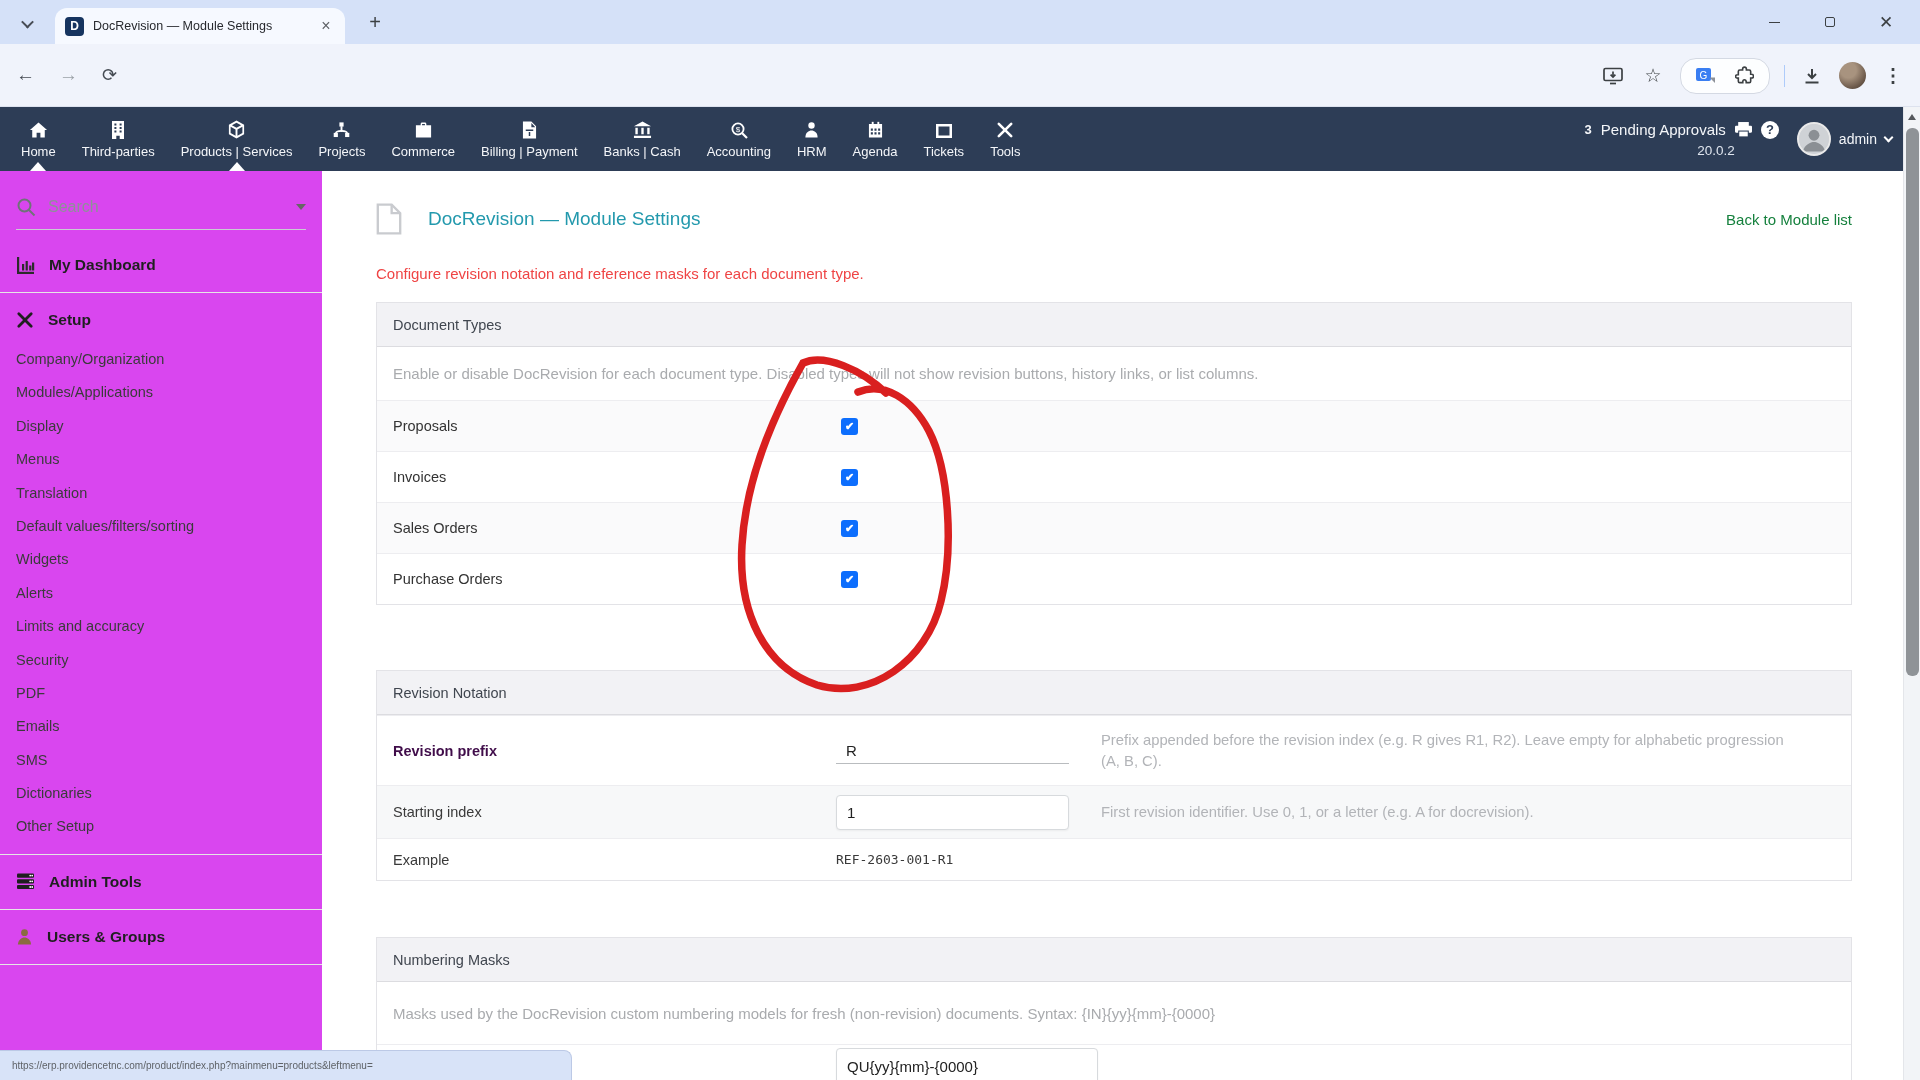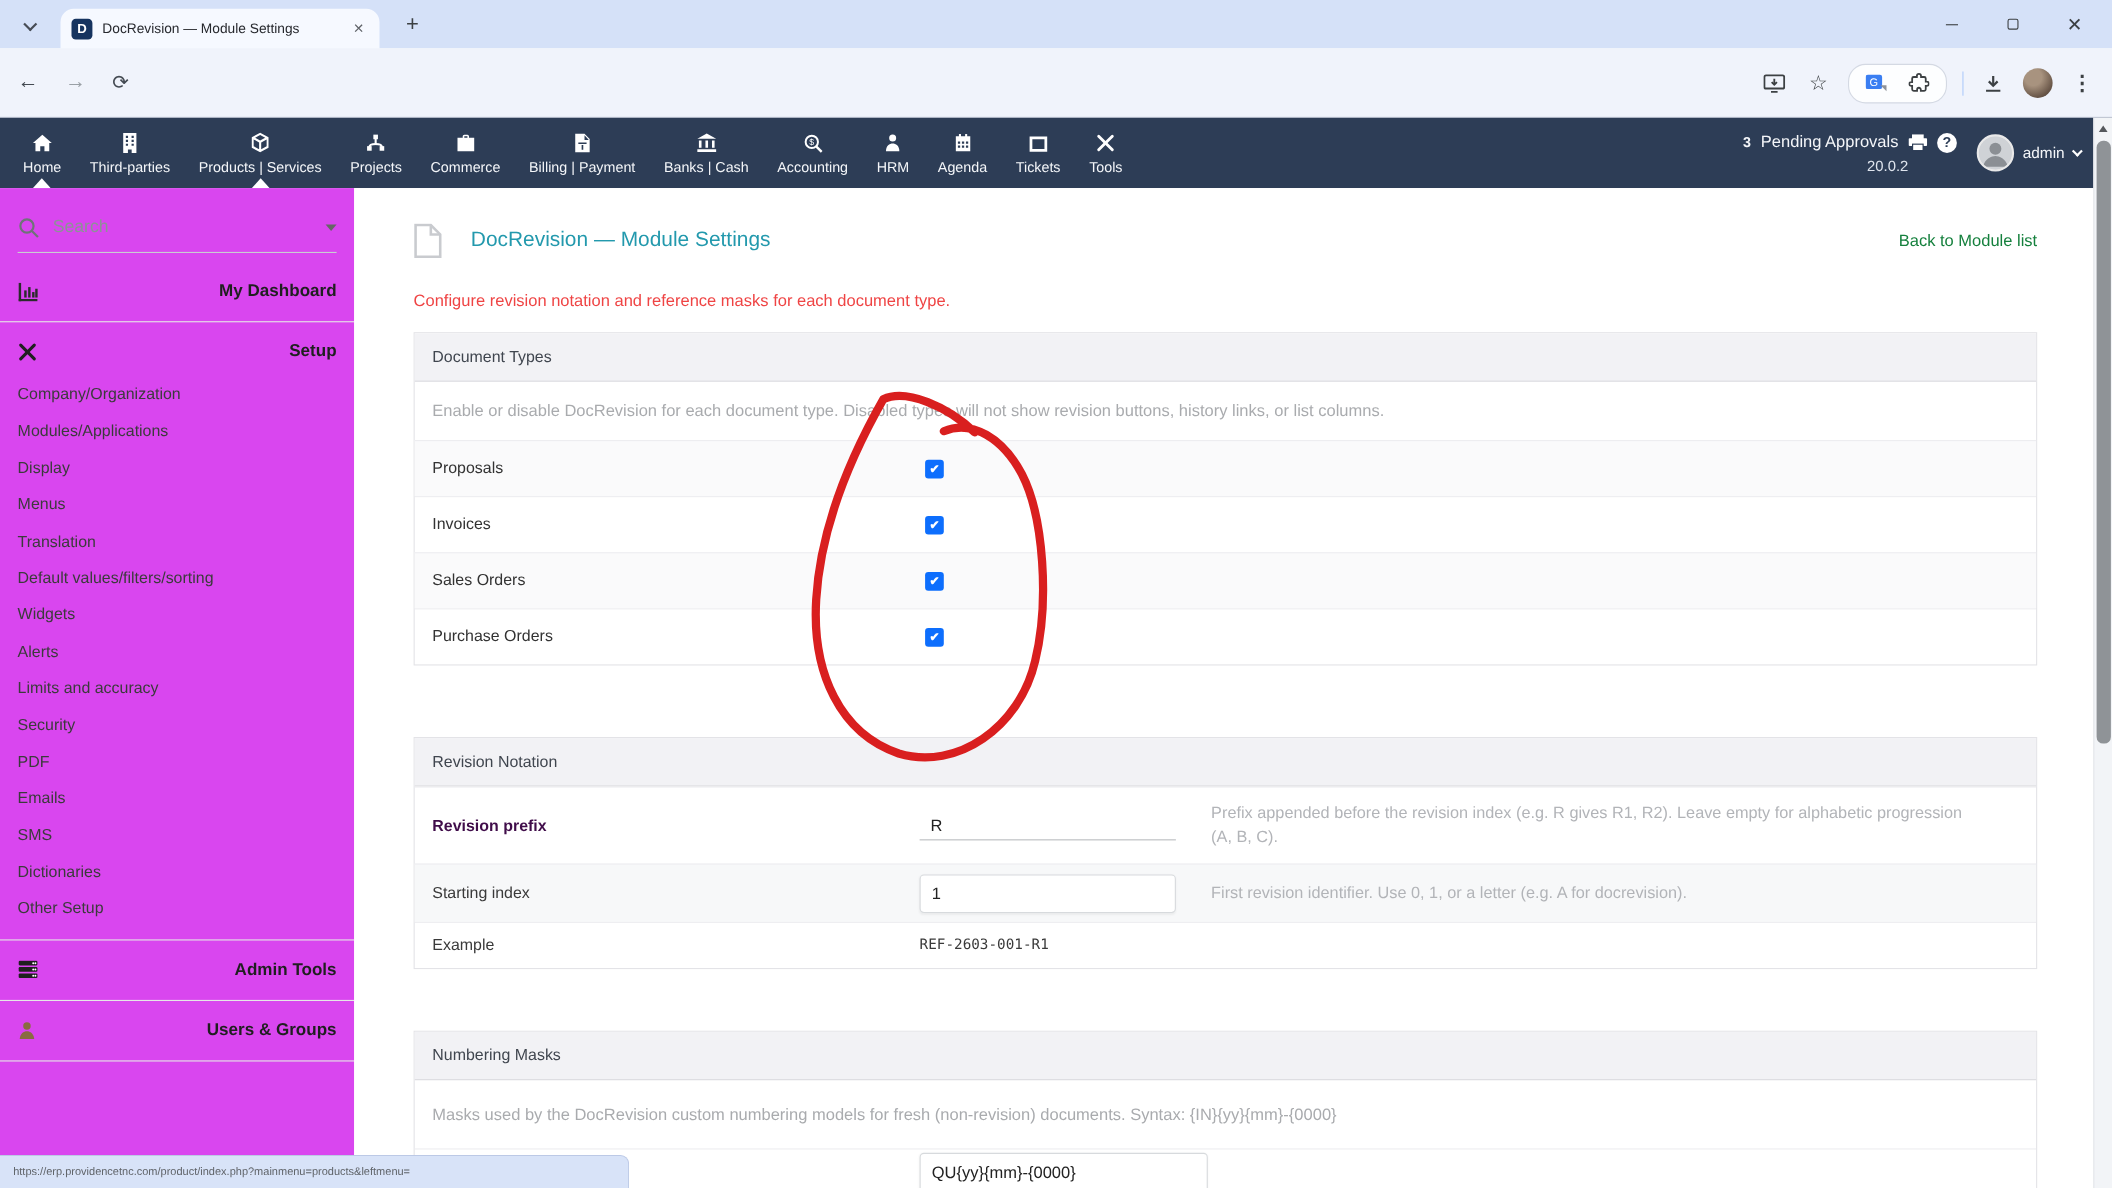--- a/index.html
+++ b/index.html
@@ -75,21 +75,21 @@
 
   
   .sidebar { position:absolute; top:171px; left:0; width:322px; bottom:0; background:#d946ef; }
   .search-row { display:flex; align-items:center; margin:26px 16px 0 16px; padding-bottom:12px;
     border-bottom:1px solid #c9cdd2; }
   .search-input { border:none; outline:none; background:transparent; font-size:16px; color:#333;
     font-family:"Liberation Sans", sans-serif; margin-left:12px; flex:1; min-width:0; }
   .search-input::placeholder { color:#8d9197; }
   .search-caret { border-left:5px solid transparent; border-right:5px solid transparent; border-top:6px solid #666; }
   .side-head { display:flex; align-items:center; gap:14px; padding:0 16px; height:34px; font-weight:bold;
-    font-size:15.5px; color:#1f1f1f;justify-content:space-between; }
+    font-size:15.5px; color:#1f1f1f; }
   .side-div { border-top:1px solid #e6e6e6; margin:10px 0 10px 0; }
   .dash-row { margin-top:18px; }
   .setup-row { margin-top:2px; }
   .setup-list { list-style:none; margin-top:6px; }
   .setup-list li { font-size:14.5px; color:#3b3b3b; height:33.4px; line-height:33.4px; padding-left:16px; cursor:pointer; }
 
   
   .main { position:absolute; top:171px; left:322px; right:17px; bottom:0; background:#fff; }
   .content { margin:0 51px 0 54px; }
   .title-row { display:flex; align-items:center; padding-top:26px; height:70px; }

